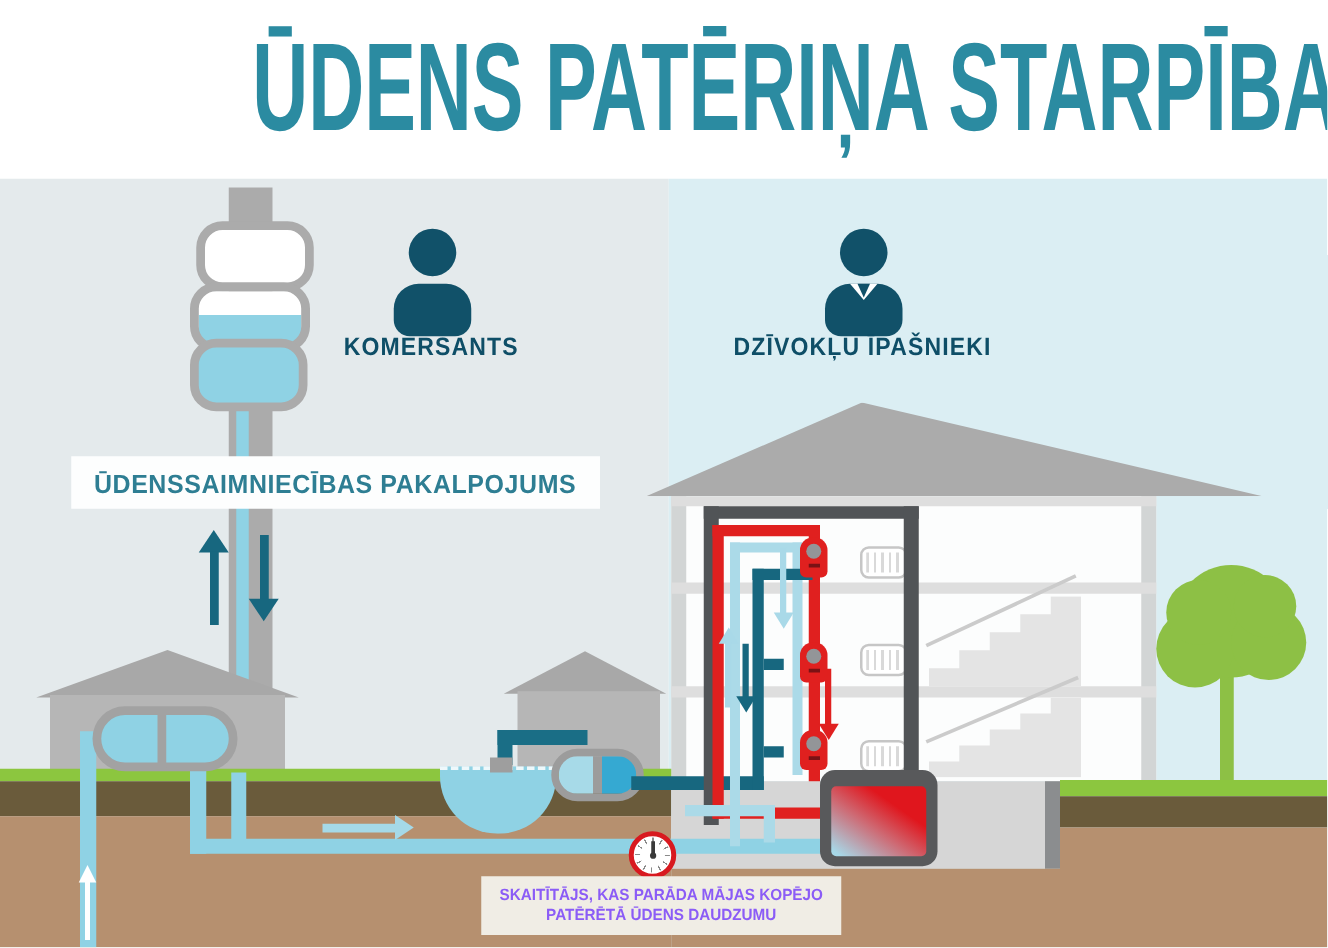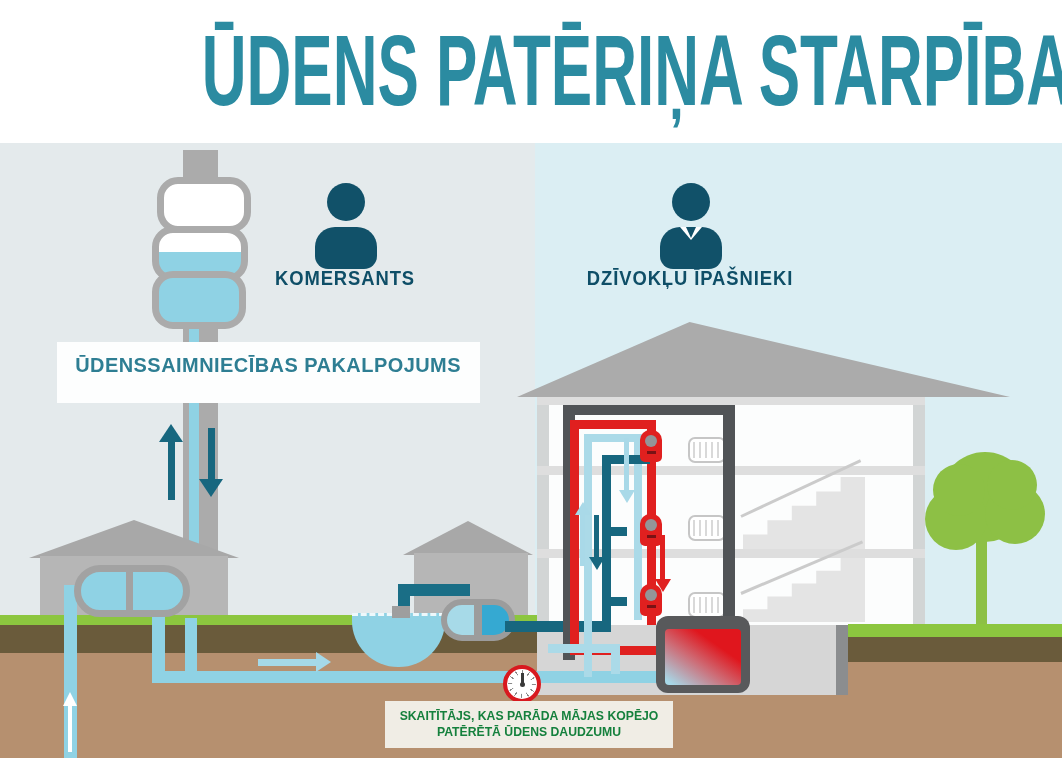--- a/index.html
+++ b/index.html
@@ -4,26 +4,26 @@
 <style>
   html,body{margin:0;padding:0;background:#fff;}
   #stage{position:relative;width:1062px;height:758px;overflow:hidden;background:#fff;
          font-family:"Liberation Sans", sans-serif;}
   .a{position:absolute;}
   .title{left:0;top:6px;width:1062px;height:134px;text-align:center;
          font-size:100px;font-weight:700;line-height:128px;color:#2B8BA1;
          transform:scaleX(0.62);transform-origin:50% 50%;white-space:nowrap;letter-spacing:0px;}
   .seclabel{font-size:20px;font-weight:700;color:#0E4E67;letter-spacing:1px;text-align:center;
             transform:scaleX(0.92);transform-origin:50% 50%;white-space:nowrap;}
-  .servicebox{left:57px;top:342px;width:423px;height:61px;background:#FDFEFE;
+  .servicebox{left:57px;top:365px;width:423px;height:42px;background:#FDFEFE;
               color:#2E7E93;font-size:21px;font-weight:600;letter-spacing:0.5px;
               text-align:center;line-height:46px;white-space:nowrap;}
   .servicebox span{display:inline-block;transform:scaleX(0.95);}
   .captionbox{left:385px;top:701px;width:288px;height:47px;background:#F0EDE5;
-              color:#15803d;font-size:13px;font-weight:700;text-align:center;
+              color:#8b5cf6;font-size:13px;font-weight:700;text-align:center;
               padding-top:7px;box-sizing:border-box;line-height:16px;}
   .captionbox div{transform:scaleX(0.94);white-space:nowrap;}
   .cap{border-radius:21px;}
   .tri{width:0;height:0;}
   .radiator{width:38px;height:26px;background:#fff;border:2px solid #C6C6C6;border-radius:7px;
             box-sizing:border-box;}
   .radiator .fins{position:absolute;left:3px;top:3px;right:3px;bottom:3px;
             background:repeating-linear-gradient(90deg,#D9D9D9 0 2px,transparent 2px 6px);}
   .stairs{width:122px;background:#E4E4E4;
           clip-path:polygon(0 100%,0 80%,20% 80%,20% 60%,40% 60%,40% 40%,60% 40%,60% 20%,80% 20%,80% 0,100% 0,100% 100%);}

